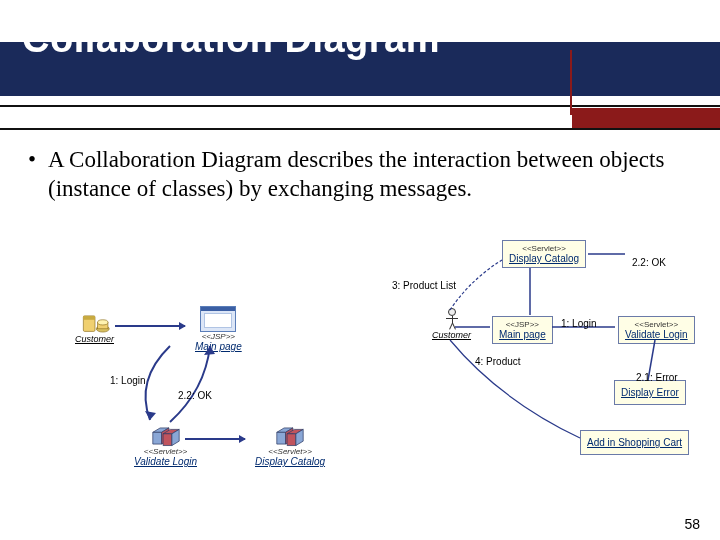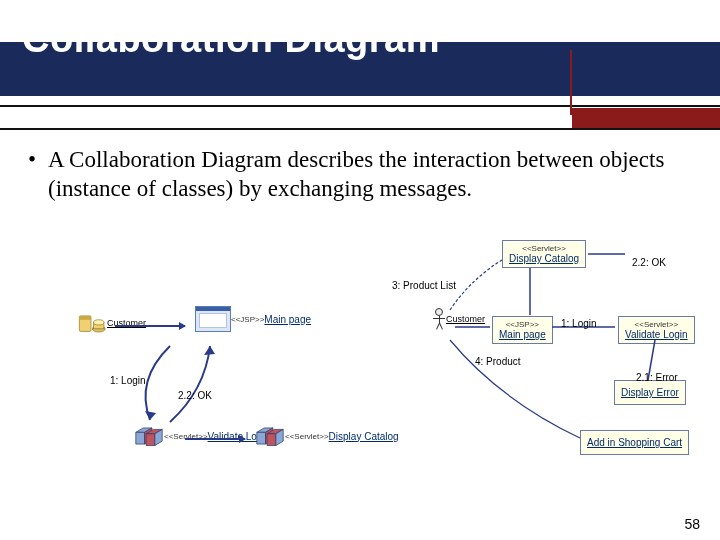--- a/index.html
+++ b/index.html
@@ -105,21 +105,21 @@
   .obox {
     position: absolute;
     font-family: Arial, sans-serif;
     font-size: 9px;
     text-align: center;
     color: #000;
   }
   .ster { font-size: 8px; color: #333; }
   .objlabel { text-decoration: underline; color: #002a6e; font-size: 10px; }
   .objlabel2 { text-decoration: underline; color: #000; font-size: 9px; }
-  .row { display:flex; flex-direction:row; align-items:center; }
+  .row { display:flex; flex-direction:column; align-items:center;font-style:italic; }
   .server-icon { width:32px; height:22px; }
   .cube-icon { width:30px; height:22px; }
   .window-icon { width:36px; height:26px; background:#dce6f7; border:1px solid #5a7db8; position:relative; }
   .window-icon::before { content:""; position:absolute; top:0;left:0;right:0;height:4px;background:#3b5fa4;}
   .window-icon::after { content:""; position:absolute; top:6px;left:3px;right:3px;bottom:3px;background:#fff;border:1px solid #b0c4e4;}
   .stick {
     width:14px; height:22px; position:relative;
   }
   .stick .head{position:absolute;top:0;left:3px;width:8px;height:8px;border:1.2px solid #333;border-radius:50%;background:#eee;}
   .stick .body{position:absolute;top:8px;left:7px;width:1px;height:7px;background:#333;}

